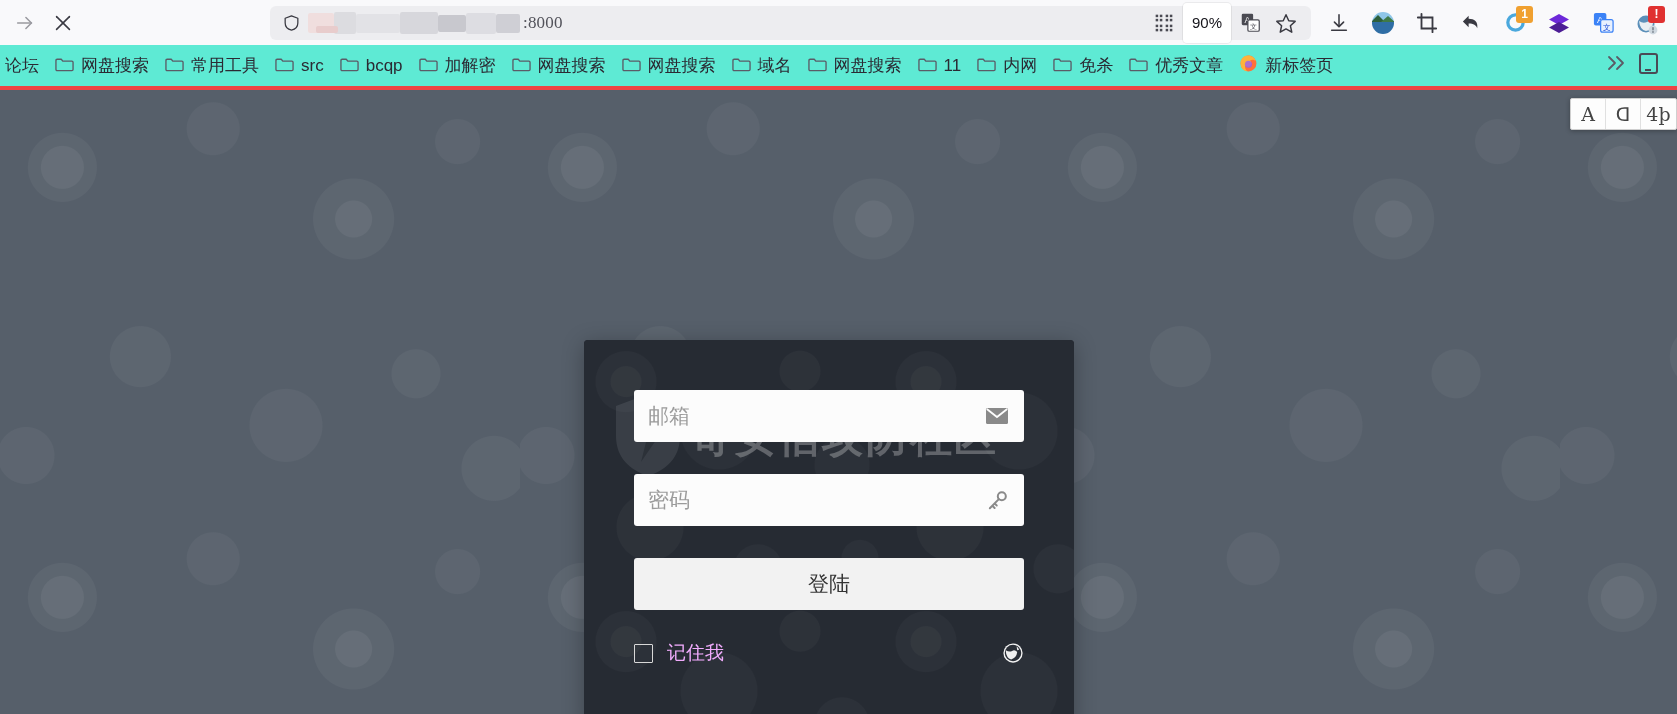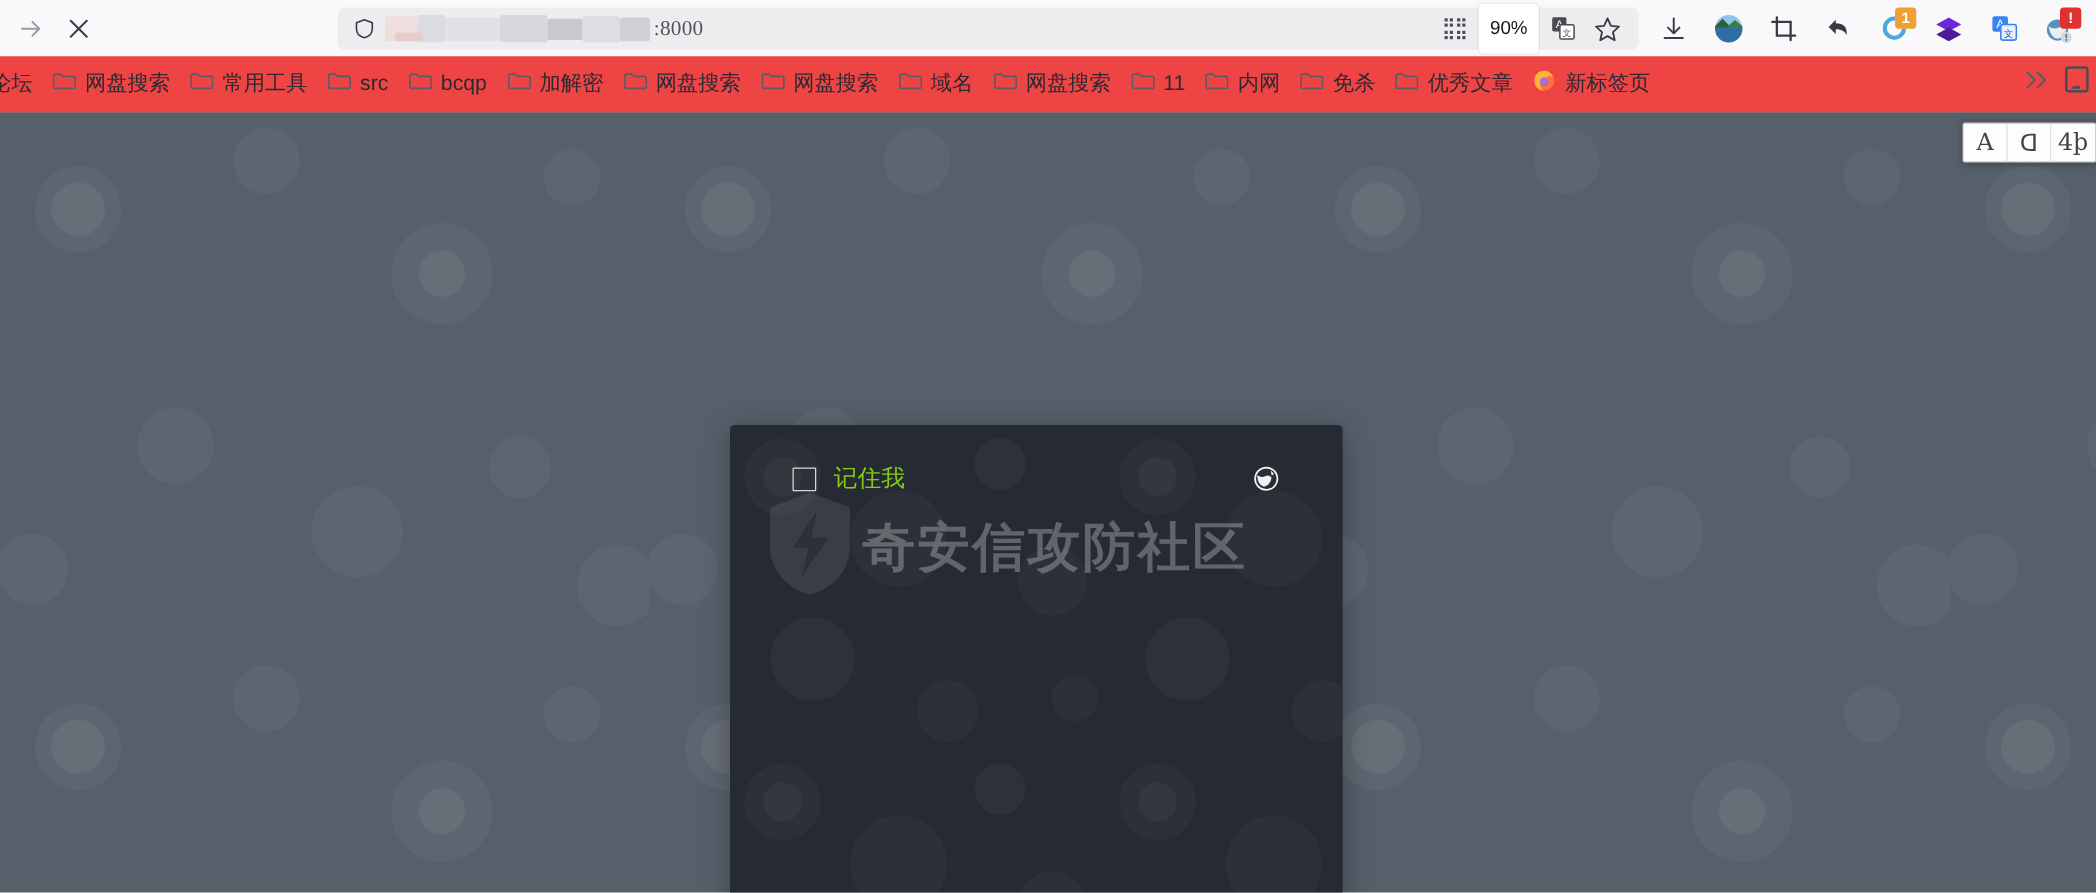--- a/index.html
+++ b/index.html
@@ -55,22 +55,22 @@
     justify-content:center; border-radius:4px; position: relative;
   }
   .badge {
     position: absolute; top: 1px; right: 2px; min-width: 17px; height: 17px;
     border-radius: 3px; font-size: 12px; line-height: 17px; text-align: center;
     color: #fff; font-weight: bold; padding: 0 2px;
   }
 
   
   #bookmarks-bar {
-    height: 45px; background: #ef4444; display: flex; align-items: center;
-    padding: 0 0; border-bottom: 2px solid #ef4444; overflow: hidden;
+    height: 45px; background: #5eead4; display: flex; align-items: center;
+    padding: 0 13px; border-bottom: 4px solid #ef4444; overflow: hidden;
   }
   .bookmark {
     display: flex; align-items: center; gap: 7px; padding: 5px 8px;
     border-radius: 4px; flex: none; white-space: nowrap;
   }
   .bookmark .bm-label { font-size: 17px; color: #2b2a33; }
   .folder-ico { flex: none; }
   #bm-overflow { margin-left: auto; display:flex; align-items:center; gap:10px; padding-right:6px;}
 
   
@@ -150,21 +150,21 @@
   #options-row {
     position: relative; display: flex; align-items: center;
     padding: 30px 50px 0 50px;
   }
   #remember-wrap { display: flex; align-items: center; gap: 14px; }
   #remember-box {
     width: 19px; height: 19px; border: 1.6px solid #d8d8d8;
     background: transparent; border-radius: 1px; flex: none;
   }
   #remember-label {
-    font-size: 19px; color: #84cc16;
+    font-size: 19px; color: #f0abfc;
     font-family: "DejaVu Sans", "Liberation Sans", sans-serif;
   }
   #lang-globe { margin-left: auto; width: 22px; height: 22px; }
 
   
   #float-toolbar {
     position: absolute; right: 0px; top: 8px; display: flex;
     background: #fdfdfd; border: 1px solid #cfcfcf; border-radius: 2px;
     box-shadow: 0 1px 5px rgba(0,0,0,.3); overflow: hidden;
   }
@@ -440,20 +440,44 @@
     <div id="watermark">
       <span>
         <svg width="72" height="86" viewBox="0 0 72 86">
           <path d="M36 2 L68 14 v30 c0 22-14 34-32 40 C18 78 4 66 4 44 V14z" fill="#9aa0a8" opacity=".55"></path>
           <path d="M42 16 L22 46 h13 l-6 24 22-32 H37z" fill="#3a3f46"></path>
         </svg>
       </span>
       <span class="wm-text">奇安信攻防社区</span>
     </div>
 
+    <div class="form-area">
+
+      <div class="field">
+        <span class="ph">邮箱</span>
+        <span class="fld-icon">
+          <svg width="24" height="18" viewBox="0 0 24 18">
+            <rect x="1" y="1" width="22" height="16" rx="1.5" fill="#8a8a8a"></rect>
+            <path d="M1.8 2 L12 10 L22.2 2" fill="none" stroke="#fdfdfd" stroke-width="1.8"></path>
+          </svg>
+        </span>
+      </div>
+
+      <div class="field">
+        <span class="ph">密码</span>
+        <span class="fld-icon">
+          <svg width="23" height="23" viewBox="0 0 24 24" fill="none" stroke="#8a8a8a" stroke-width="2.1" stroke-linecap="round" stroke-linejoin="round">
+            <circle cx="16.5" cy="7.5" r="4.2"></circle>
+            <path d="M13.4 10.6 L4 20 M6.6 17.4 L9 19.8 M9 15 L11.2 17.2"></path>
+          </svg>
+        </span>
+      </div>
+
+      <button id="login-button">登陆</button>
+    </div>
 
     <div id="options-row">
       <div id="remember-wrap">
         <span id="remember-box"></span>
         <span id="remember-label">记住我</span>
       </div>
       <span id="lang-globe">
         <svg width="22" height="22" viewBox="0 0 24 24">
           <circle cx="12" cy="12" r="10.5" fill="#f4f4f4"></circle>
           <circle cx="12" cy="12" r="9" fill="#2a2f37"></circle>

